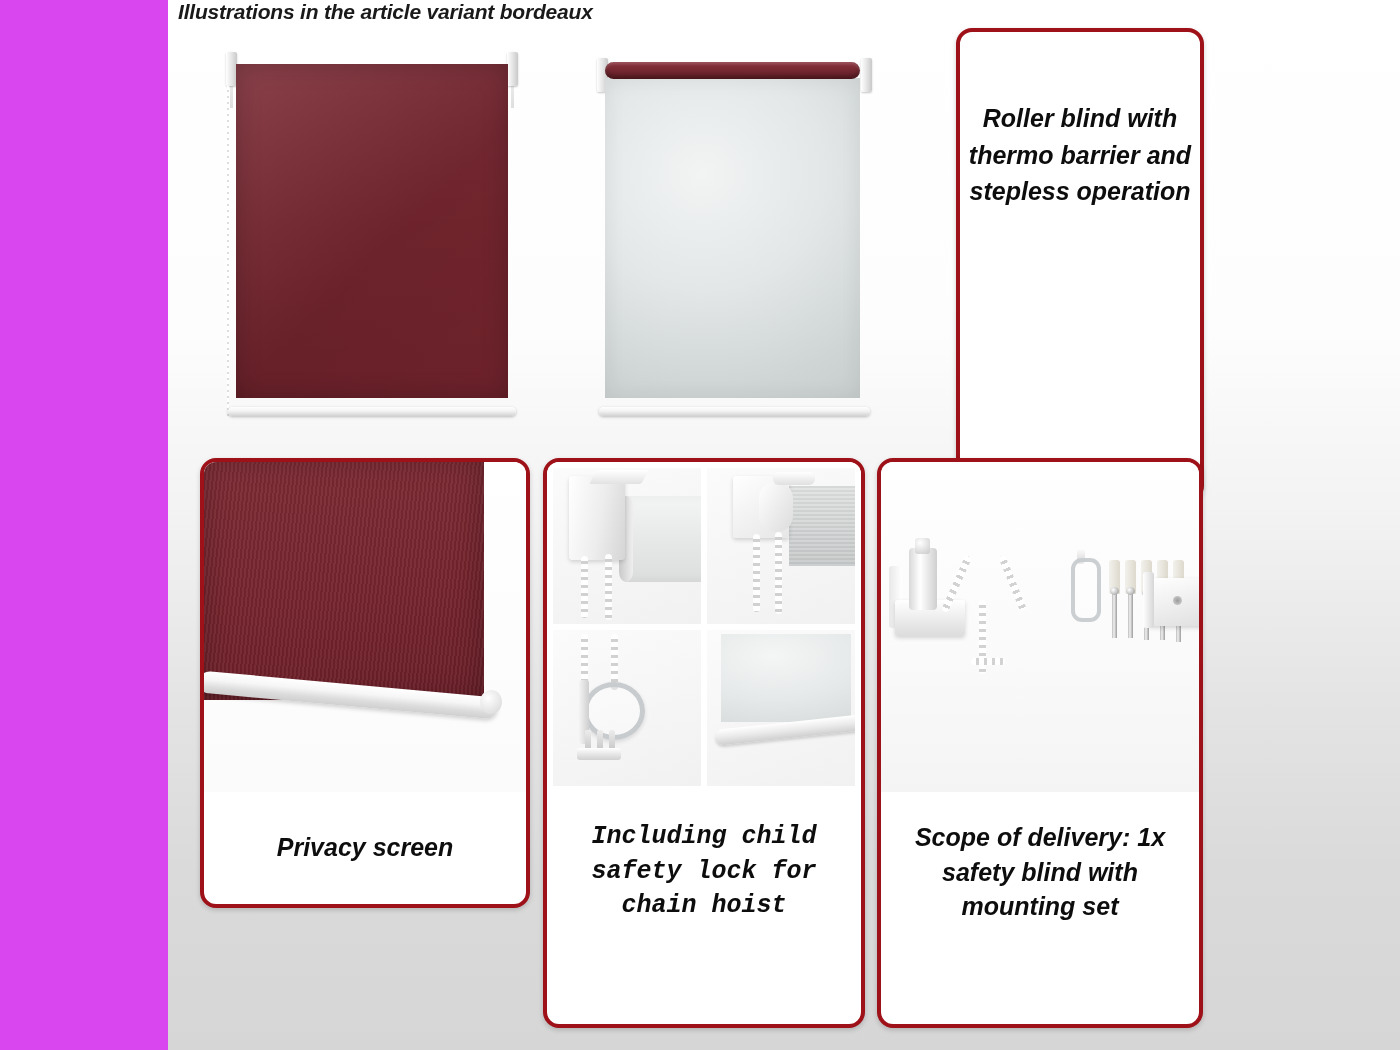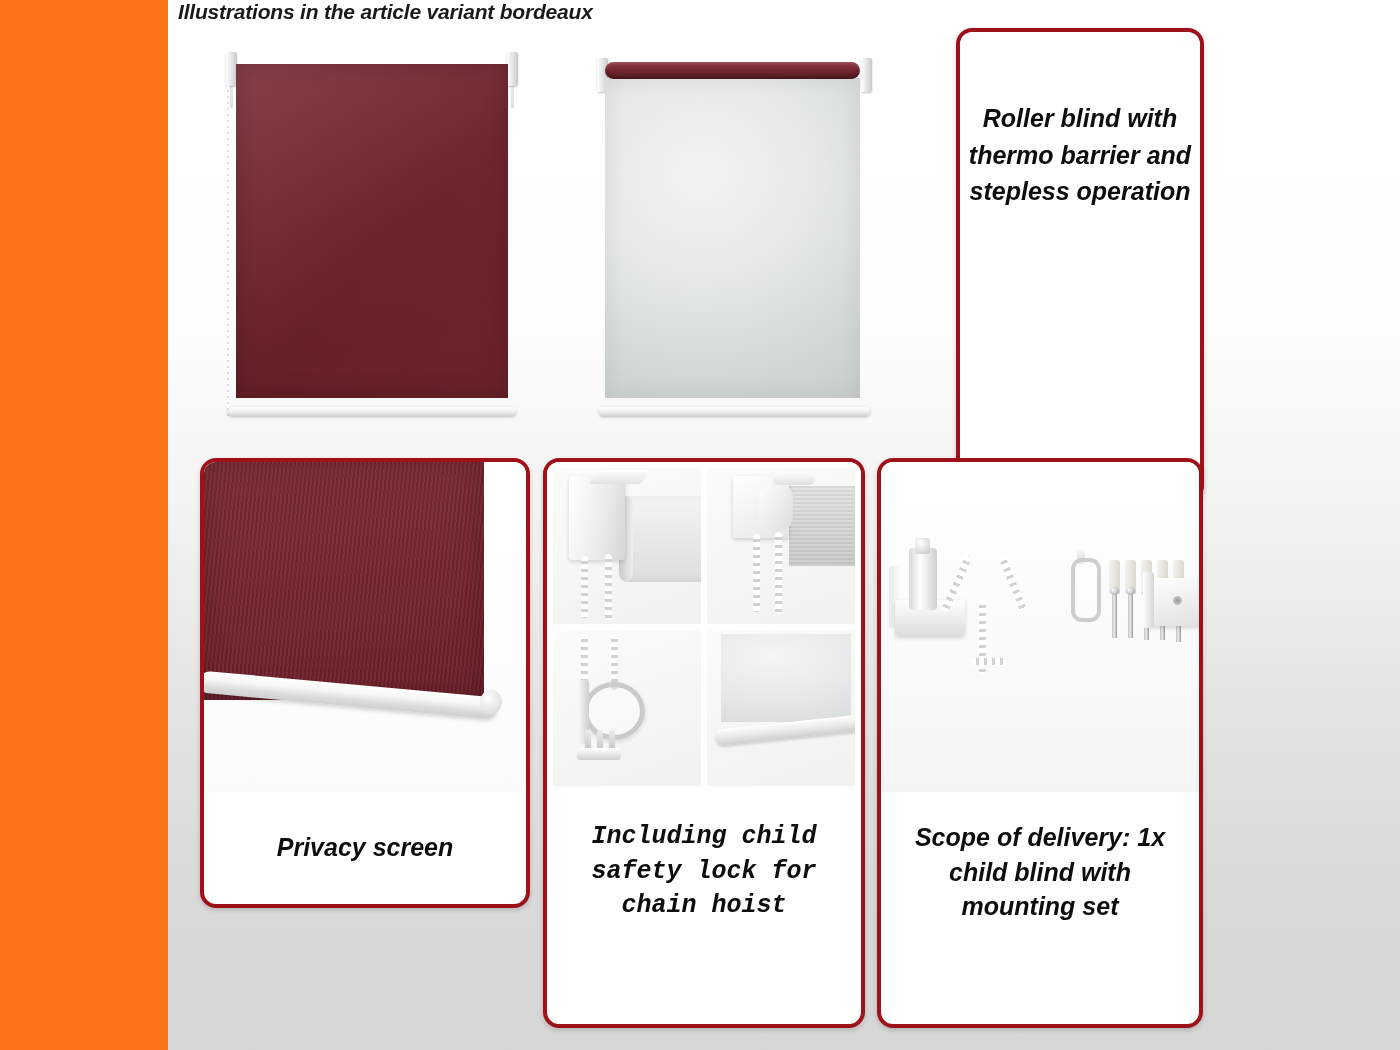--- a/index.html
+++ b/index.html
@@ -12,21 +12,21 @@
     height: 1050px;
     position: relative;
     overflow: hidden;
     font-family: "Liberation Sans", sans-serif;
   }
 
   
   #root {
     position: absolute;
     inset: 0;
-    background: #f97316;
+    background: #d946ef;
   }
 
   
   .backdrop {
     position: absolute;
     left: 168px;
     top: 0px;
     width: 1232px;
     height: 1050px;
     background: linear-gradient(180deg,
@@ -523,16 +523,16 @@
       <div class="part screw" style="left:295px;top:134px;">
           <i class="screw-head"></i>
         </div>
 
       <div class="part part-plate">
         <div class="plate-hole"></div>
       </div>
       <div class="part part-plate-wing" style="left:262px;top:110px;"></div>
 
     </div>
-    <div class="card-caption">Scope of delivery: 1x child blind with mounting set</div>
+    <div class="card-caption">Scope of delivery: 1x safety blind with mounting set</div>
   </div>
 
 </div>
 
 </body></html>

